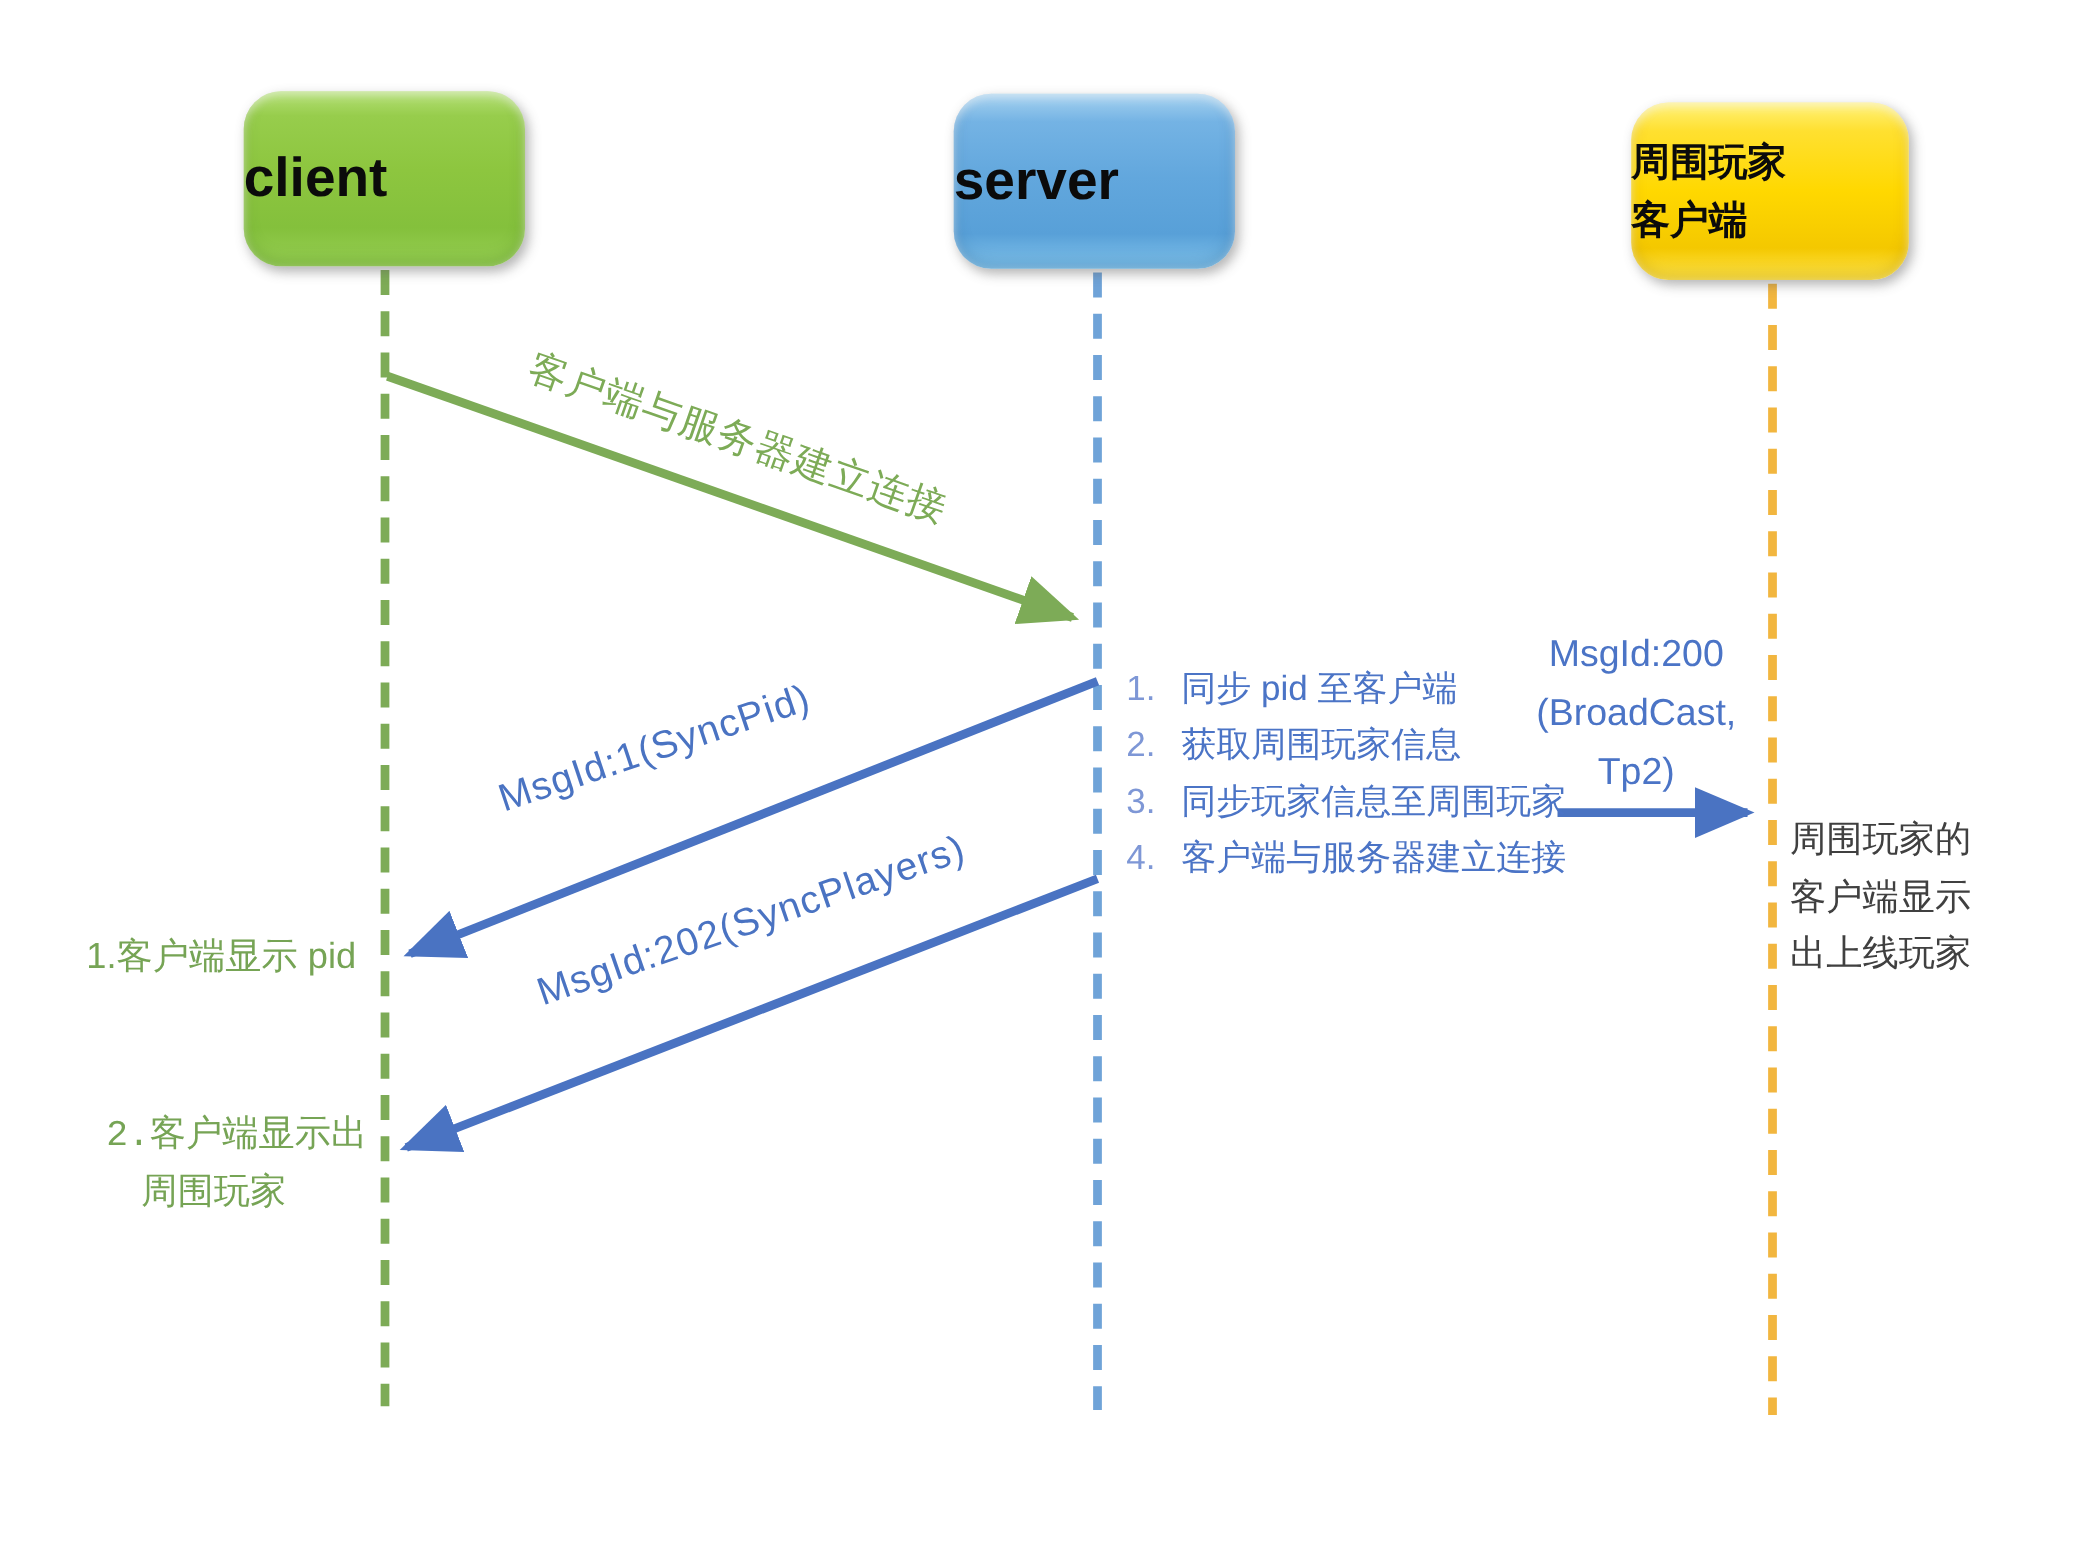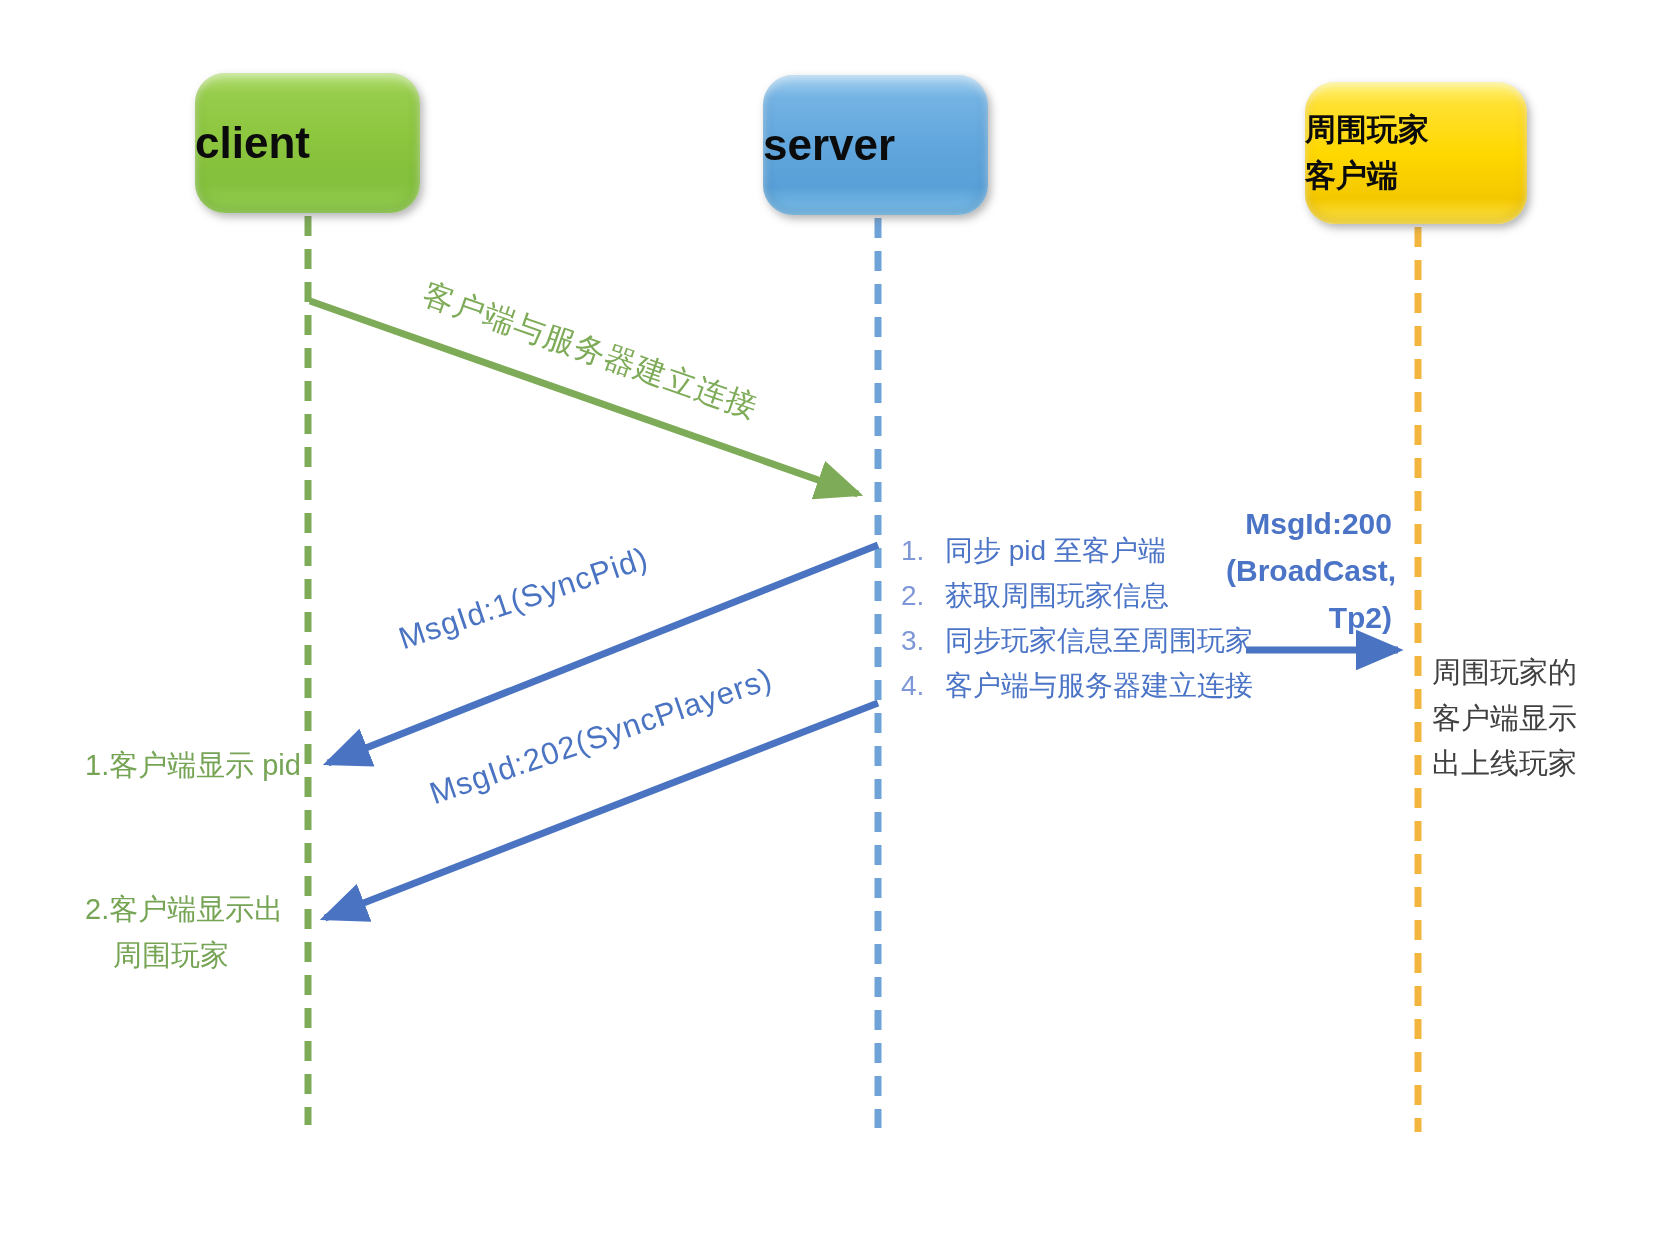--- a/index.html
+++ b/index.html
@@ -46,26 +46,26 @@
   .connect-label{left:424px;top:272px;color:#7dab57;transform:rotate(19.2deg);}
   .syncpid-label{left:400px;top:622px;color:#4a73c2;transform:rotate(-18.5deg);}
   .syncplayers-label{left:431px;top:777px;color:#4a73c2;transform:rotate(-19deg);}
 
   .steps{left:901px;top:528px;color:#4b74c6;font-size:28px;line-height:45px;}
   .steps .row{display:flex;}
   .steps .num{color:#7e97d6;width:44px;flex:none;}
 
   .broadcast-label{
     left:1226px;top:500px;width:166px;
-    color:#4b74c6;font-size:30px;line-height:47px;text-align:right;white-space:nowrap;font-weight:bold;
+    color:#4b74c6;font-size:30px;line-height:47px;text-align:center;white-space:nowrap;
   }
 
   .note-green{color:#76a455;font-size:29px;line-height:46px;}
-  .client-note-1{left:85px;top:742px;}
-  .client-note-2{left:85px;top:886px;}
+  .client-note-1{left:69px;top:742px;}
+  .client-note-2{left:85px;top:886px;font-family:Liberation Mono, monospace;}
   .client-note-2 .second{padding-left:28px;}
 
   .neighbor-note{left:1432px;top:650px;color:#404040;font-size:29px;line-height:45.5px;}
 </style>
 </head>
 <body>
 
 <div class="stage">
 
   <svg class="layer" width="1678" height="1240">

